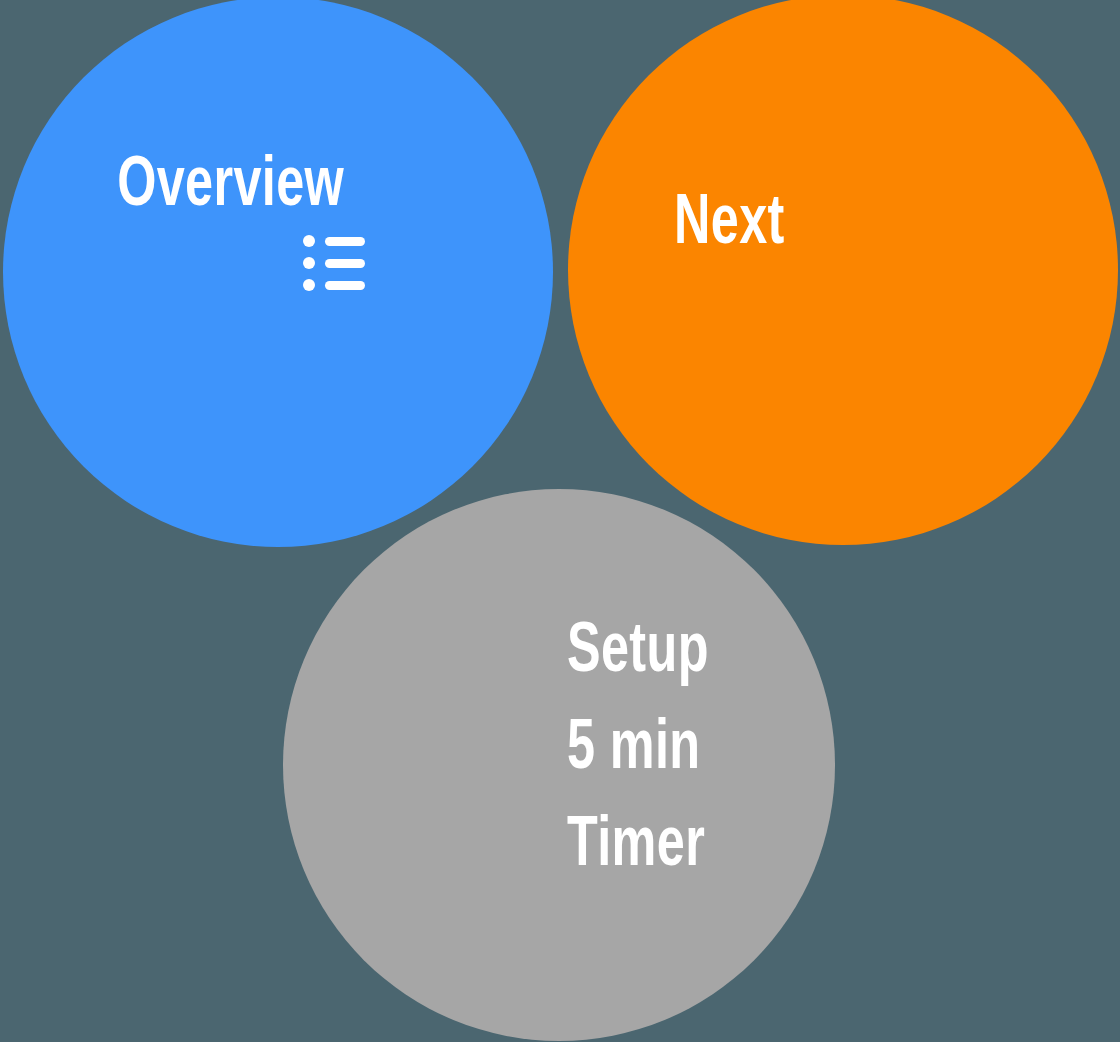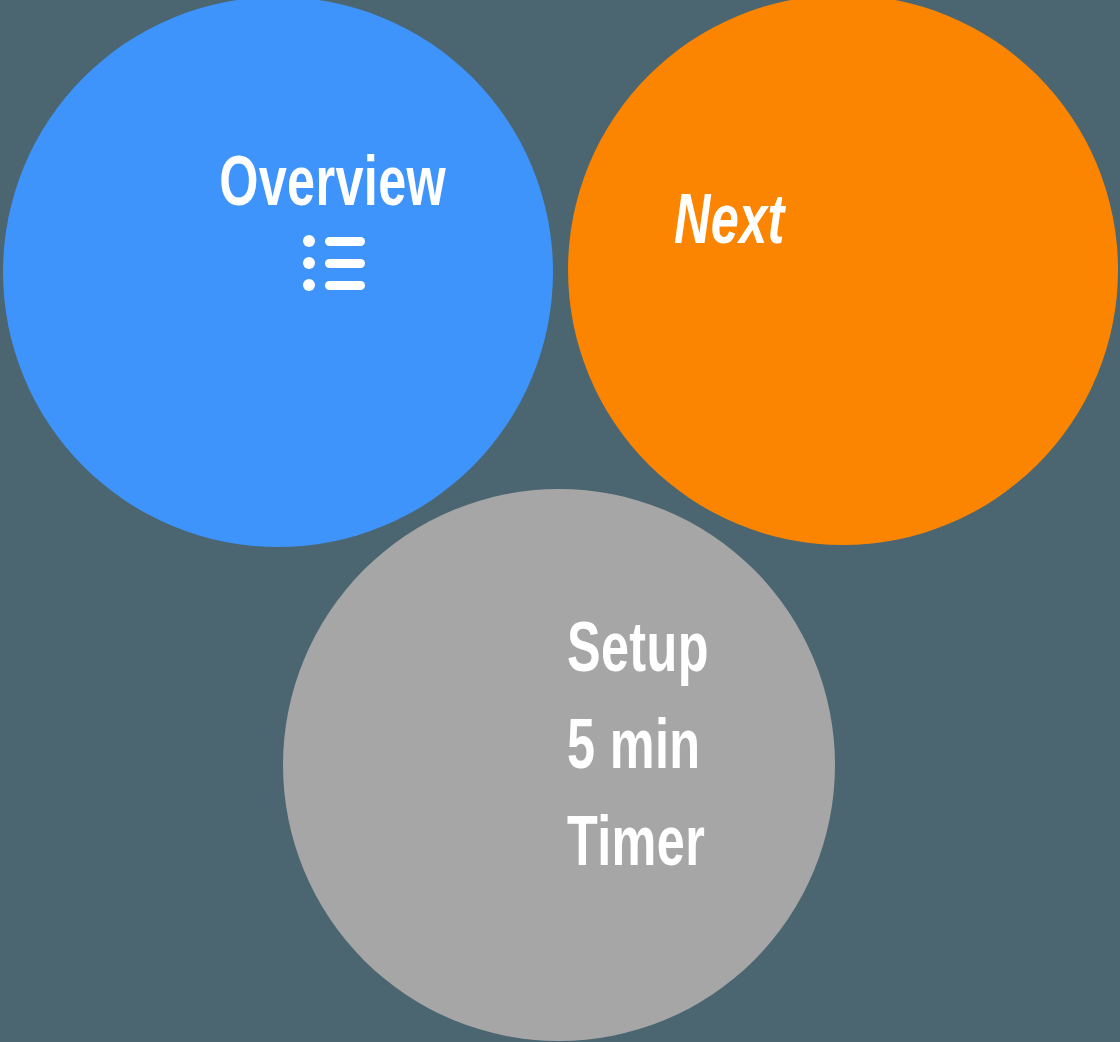--- a/index.html
+++ b/index.html
@@ -23,21 +23,21 @@
     position: absolute;
     height: 80px;
     display: flex;
     align-items: center;
     font-size: 70px;
     font-weight: 700;
     white-space: nowrap;
     pointer-events: none;
     letter-spacing: 0.5px;
   }
-  .label-overview { left: 83px;  top: 141px; width: 500px; justify-content: center; }
+  .label-overview { left: 73px;  top: 141px; width: 500px; }
   .label-next     { left: 674px; top: 179px; }
   .cond { display: inline-block; transform: scaleX(0.72); }
   .label-overview .cond { transform-origin: 50% 50%; }
   .label-next .cond     { transform-origin: 0 50%; }
 
   .label-block {
     position: absolute;
     left: 567px;
     top: 599px;
     font-size: 70px;
@@ -84,21 +84,21 @@
     <div class="icon-row">
       <span class="dot" style="background-color: rgb(255, 255, 255);"></span>
       <span class="bar" style="background-color: rgb(255, 255, 255);"></span>
     </div>
     <div class="icon-row">
       <span class="dot" style="background-color: rgb(255, 255, 255);"></span>
       <span class="bar" style="background-color: rgb(255, 255, 255);"></span>
     </div>
   </div>
 
-  <div class="label label-next" style="color: rgb(255, 255, 255); font-style: italic;">
+  <div class="label label-next" style="color: rgb(255, 255, 255);">
     <span class="cond">Next</span>
   </div>
 
   <div class="label-block" style="color: rgb(255, 255, 255);">
     <div>Setup</div>
     <div>5 min</div>
     <div>Timer</div>
   </div>
 
 </div>

